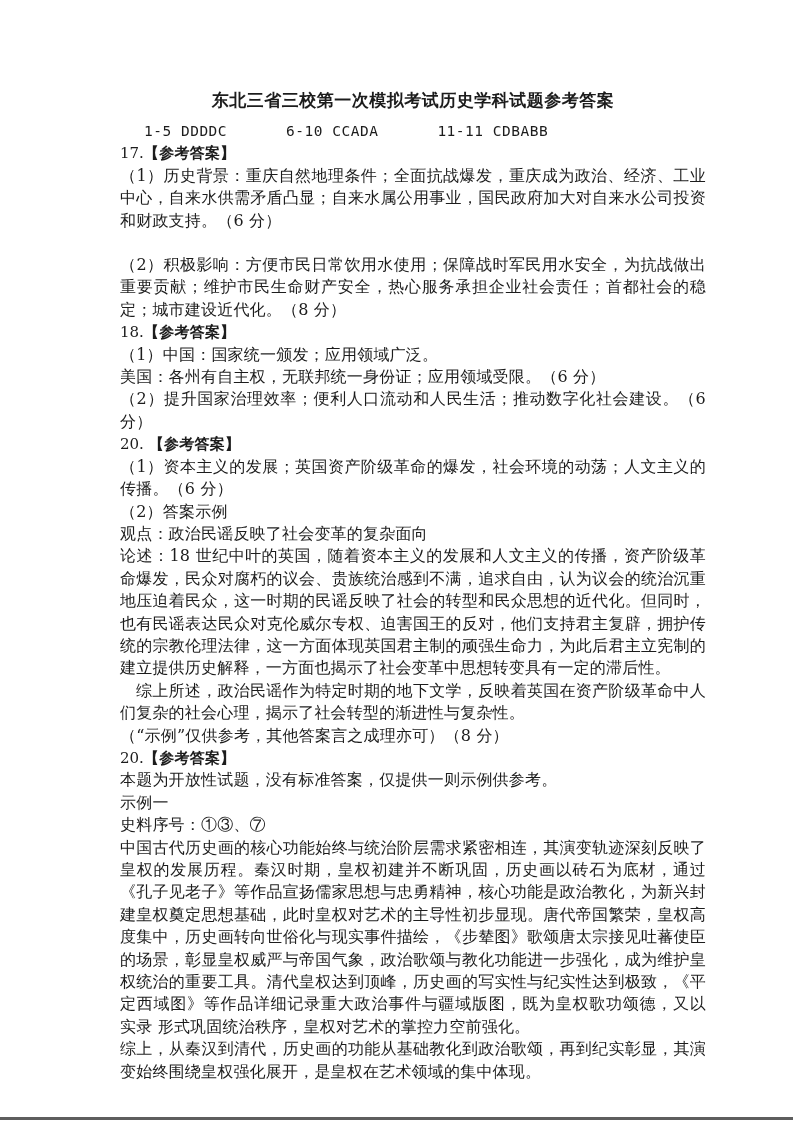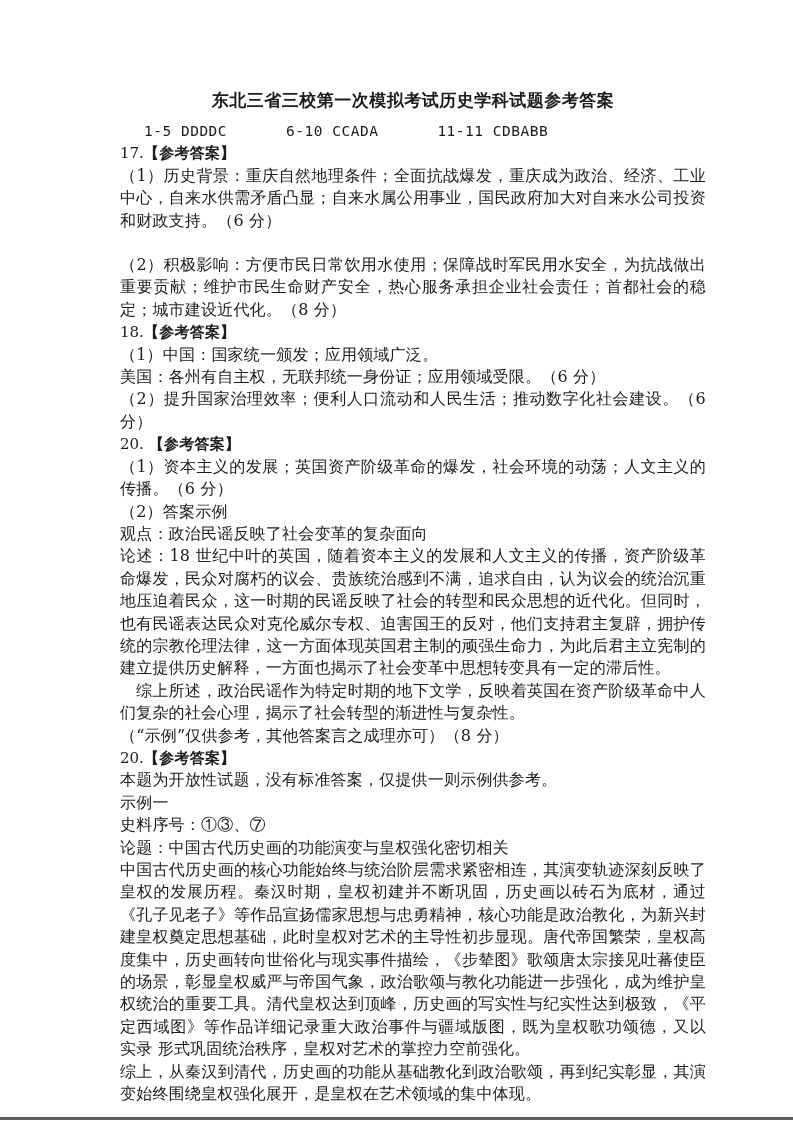--- a/index.html
+++ b/index.html
@@ -87,20 +87,19 @@
       <p class="para">论述：18 世纪中叶的英国，随着资本主义的发展和人文主义的传播，资产阶级革命爆发，民众对腐朽的议会、贵族统治感到不满，追求自由，认为议会的统治沉重地压迫着民众，这一时期的民谣反映了社会的转型和民众思想的近代化。但同时，也有民谣表达民众对克伦威尔专权、迫害国王的反对，他们支持君主复辟，拥护传统的宗教伦理法律，这一方面体现英国君主制的顽强生命力，为此后君主立宪制的建立提供历史解释，一方面也揭示了社会变革中思想转变具有一定的滞后性。</p>
       <p class="para indent1">综上所述，政治民谣作为特定时期的地下文学，反映着英国在资产阶级革命中人们复杂的社会心理，揭示了社会转型的渐进性与复杂性。</p>
       <p class="para">（“示例”仅供参考，其他答案言之成理亦可）（8 分）</p>
     </section>
 
     <section>
       <div class="sec-head"><span class="sec-num">20.</span><span class="sec-label">【参考答案】</span></div>
       <p class="para">本题为开放性试题，没有标准答案，仅提供一则示例供参考。</p>
       <p class="para">示例一</p>
       <p class="para">史料序号：①③、⑦</p>
-      <p class="para">论题：中国古代历史画的功能演变与皇权强化密切相关</p>
       <p class="para">中国古代历史画的核心功能始终与统治阶层需求紧密相连，其演变轨迹深刻反映了皇权的发展历程。秦汉时期，皇权初建并不断巩固，历史画以砖石为底材，通过《孔子见老子》等作品宣扬儒家思想与忠勇精神，核心功能是政治教化，为新兴封建皇权奠定思想基础，此时皇权对艺术的主导性初步显现。唐代帝国繁荣，皇权高度集中，历史画转向世俗化与现实事件描绘，《步辇图》歌颂唐太宗接见吐蕃使臣的场景，彰显皇权威严与帝国气象，政治歌颂与教化功能进一步强化，成为维护皇权统治的重要工具。清代皇权达到顶峰，历史画的写实性与纪实性达到极致，《平定西域图》等作品详细记录重大政治事件与疆域版图，既为皇权歌功颂德，又以 实录 形式巩固统治秩序，皇权对艺术的掌控力空前强化。</p>
       <p class="para">综上，从秦汉到清代，历史画的功能从基础教化到政治歌颂，再到纪实彰显，其演变始终围绕皇权强化展开，是皇权在艺术领域的集中体现。</p>
     </section>
 
   </div>
   <div class="page-edge"></div>
 </div>
 
 </body></html>

